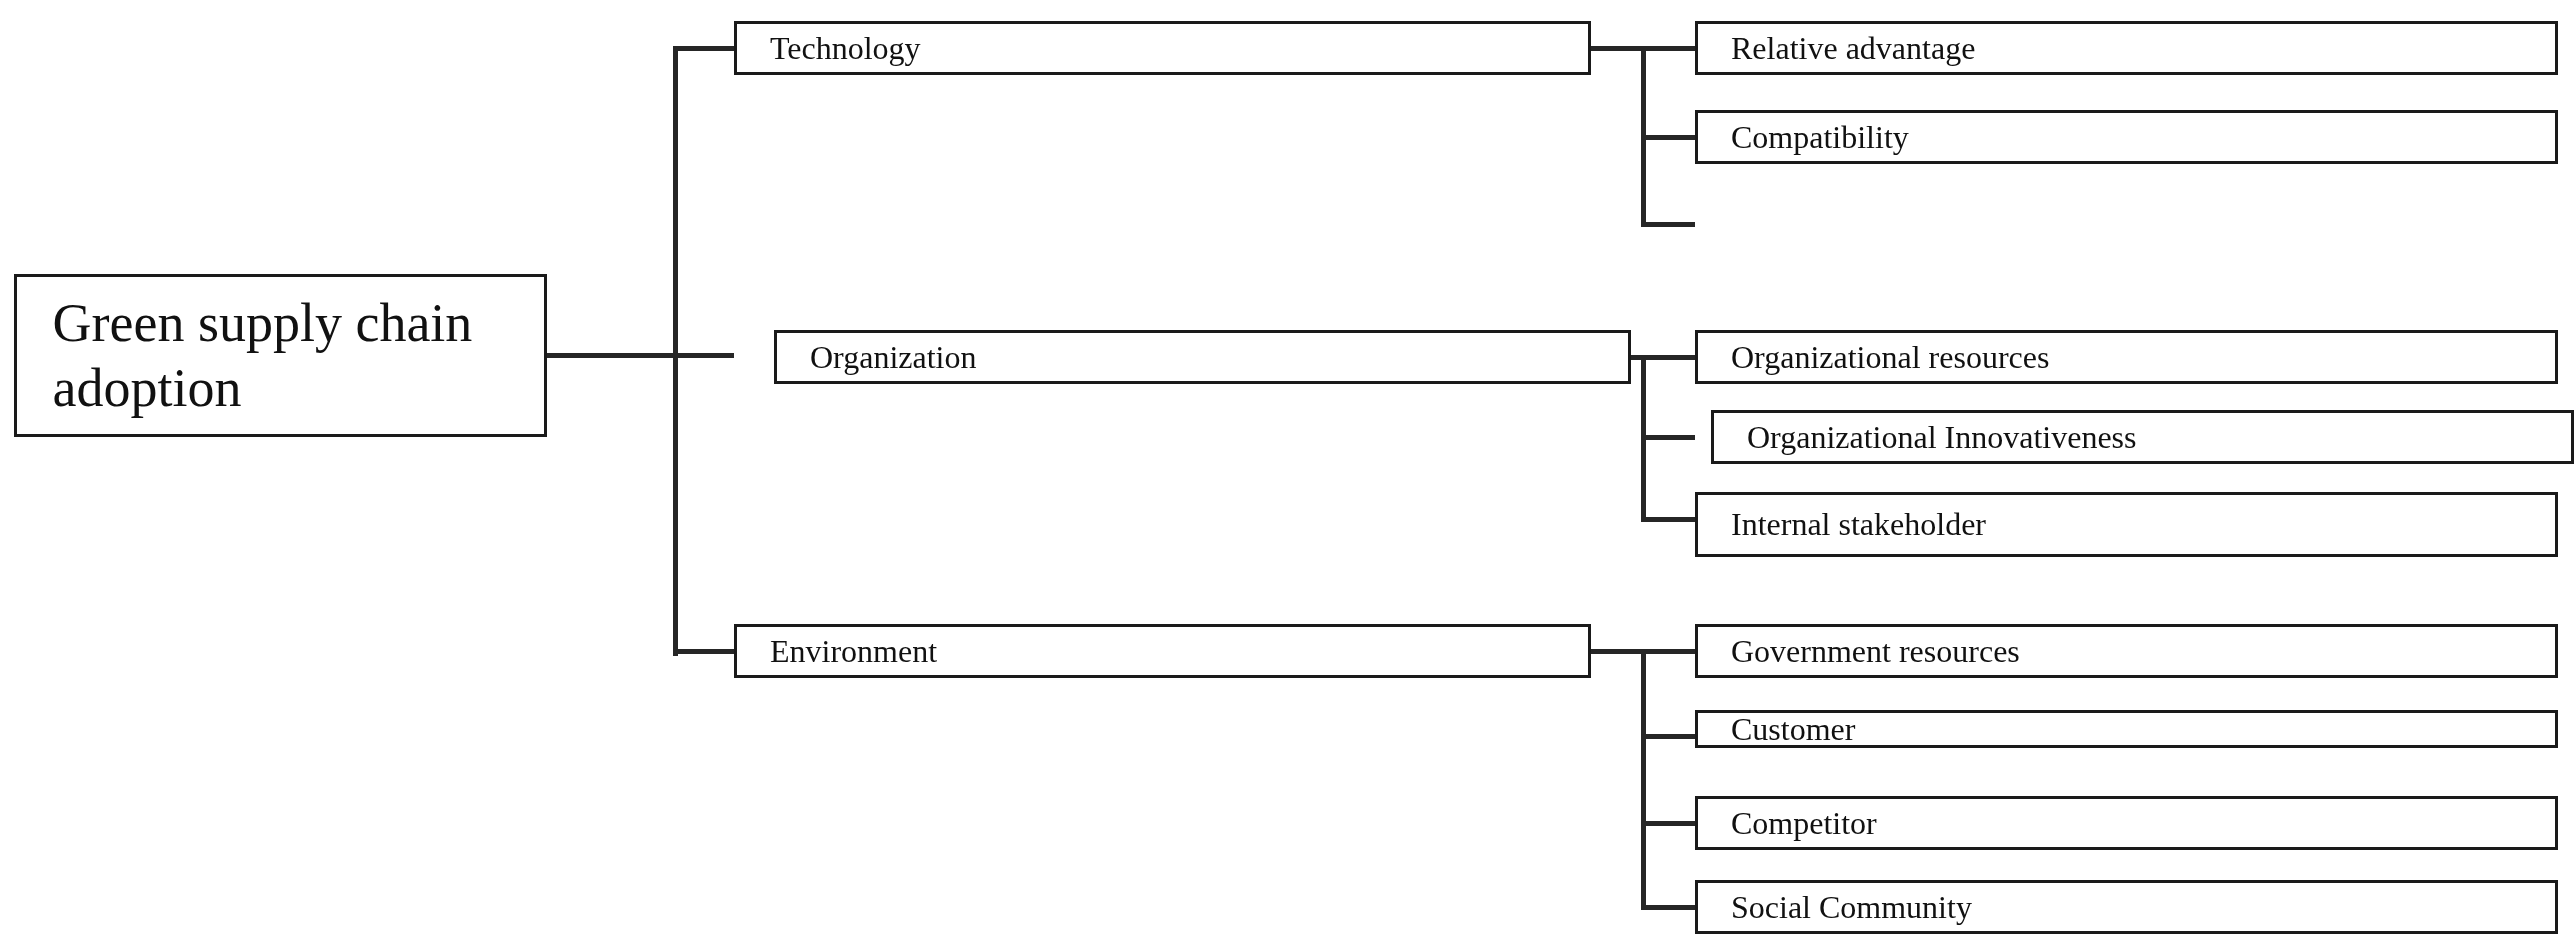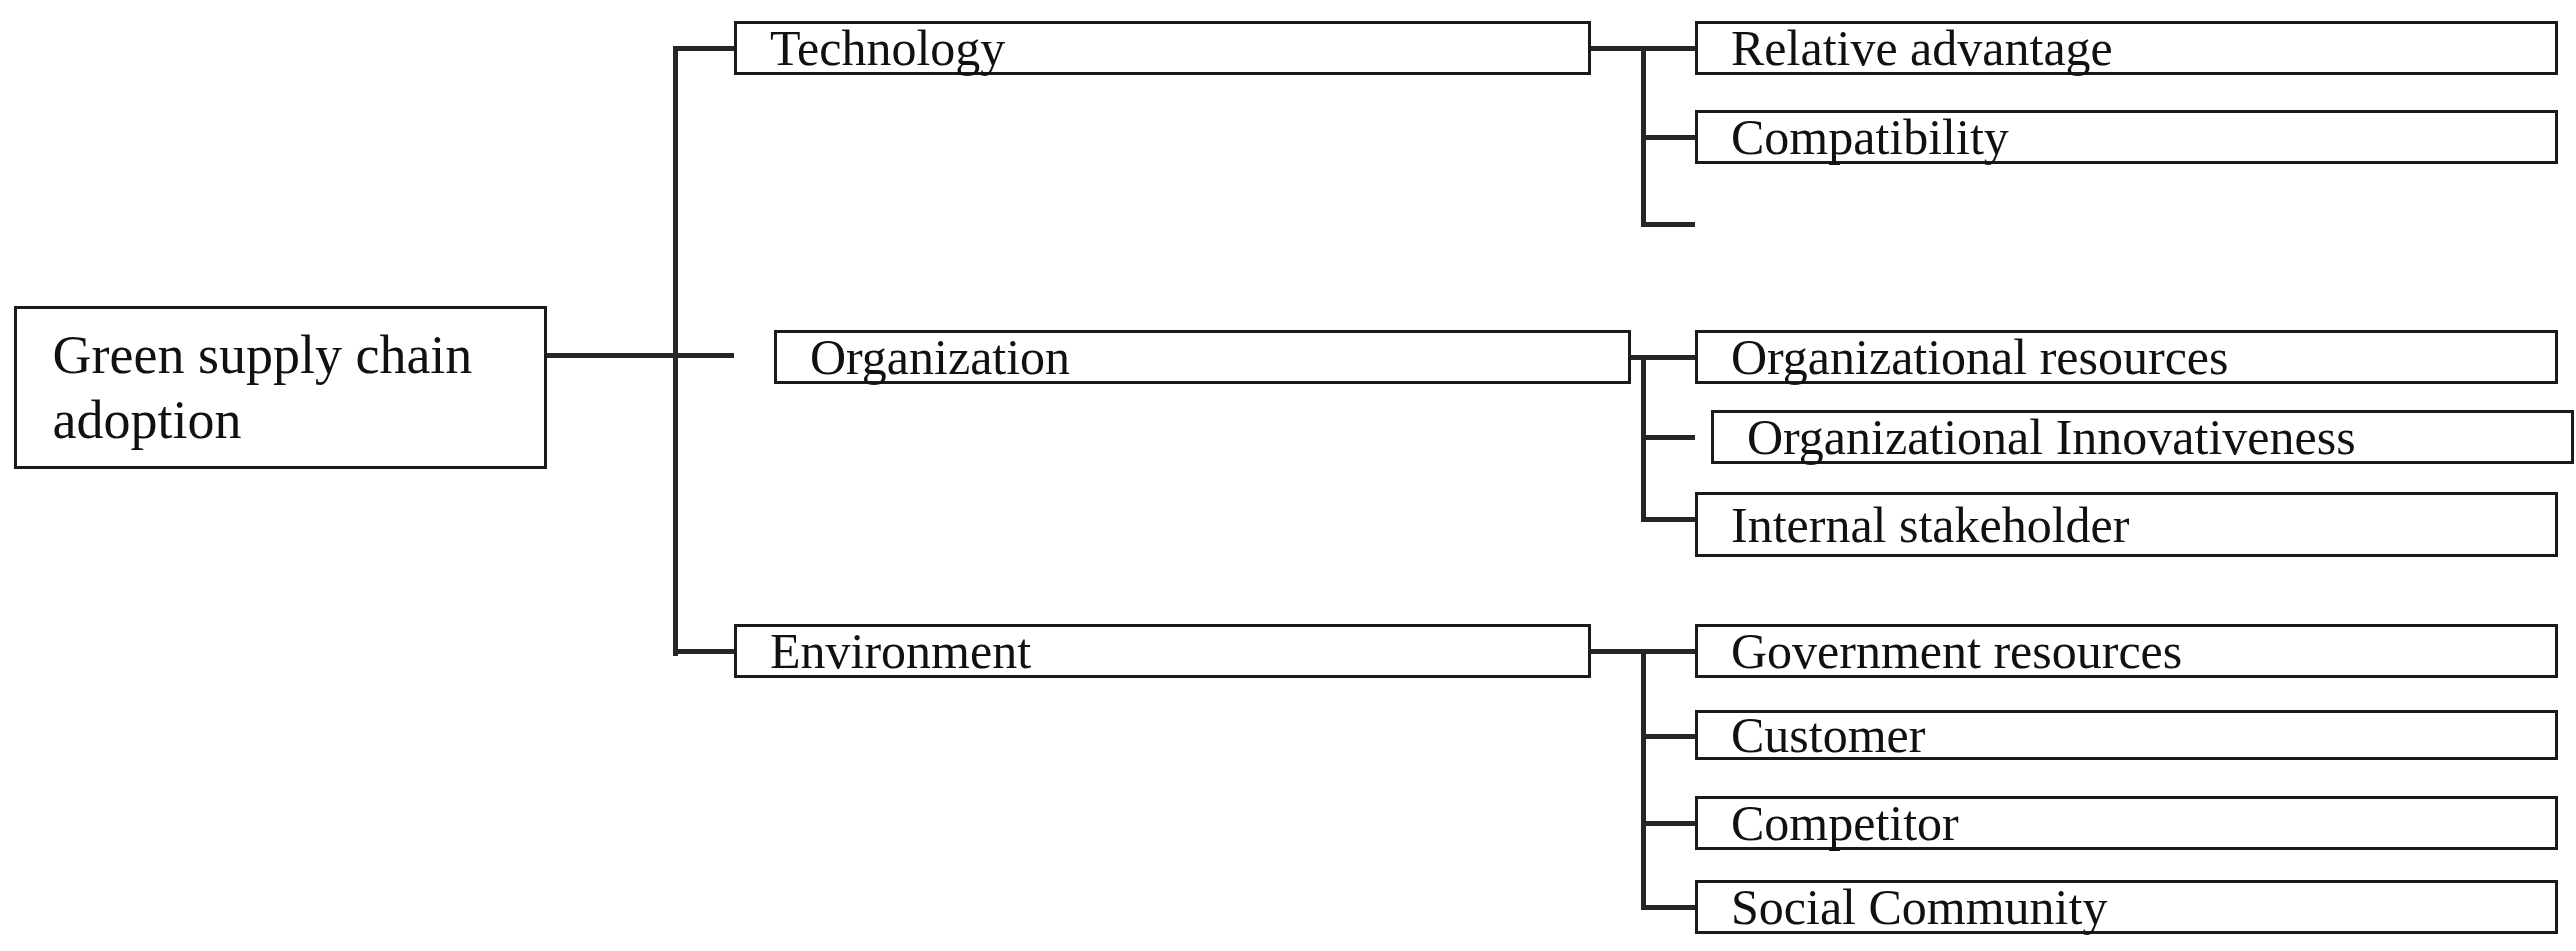--- a/index.html
+++ b/index.html
@@ -23,28 +23,27 @@
     background: #ffffff;
     display: flex;
     align-items: center;
     z-index: 2;
   }
   .box .label {
     display: block;
     white-space: nowrap;
   }
   .node {
-    font-size: 50px;
+    font-size: 32px;
     padding-left: 33px;
   }
   .root-box {
     font-size: 54px;
     line-height: 1.2;
     padding-left: 36px;
-    margin-top: 32px;
   }
   .root-box .label {
     white-space: normal;
   }
   .line {
     position: absolute;
     background: #262626;
     z-index: 1;
   }
 </style>
@@ -80,21 +79,21 @@
   <div class="box node" style="left:1695px; top:410px; width:863px; height:54px;margin-left:16px;">
     <span class="label">Organizational Innovativeness</span>
   </div>
   <div class="box node" style="left:1695px; top:492px; width:863px; height:65px;">
     <span class="label">Internal stakeholder</span>
   </div>
 
   <div class="box node" style="left:1695px; top:624px; width:863px; height:54px;">
     <span class="label">Government resources</span>
   </div>
-  <div class="box node" style="left:1695px; top:710px; width:863px; height:50px;">
+  <div class="box node" style="left:1695px; top:710px; width:863px; height:38px;">
     <span class="label">Customer</span>
   </div>
   <div class="box node" style="left:1695px; top:796px; width:863px; height:54px;">
     <span class="label">Competitor</span>
   </div>
   <div class="box node" style="left:1695px; top:880px; width:863px; height:54px;">
     <span class="label">Social Community</span>
   </div>
 
   <div class="line" style="left:546px; top:353px; width:188px; height:4.5px;"></div>

